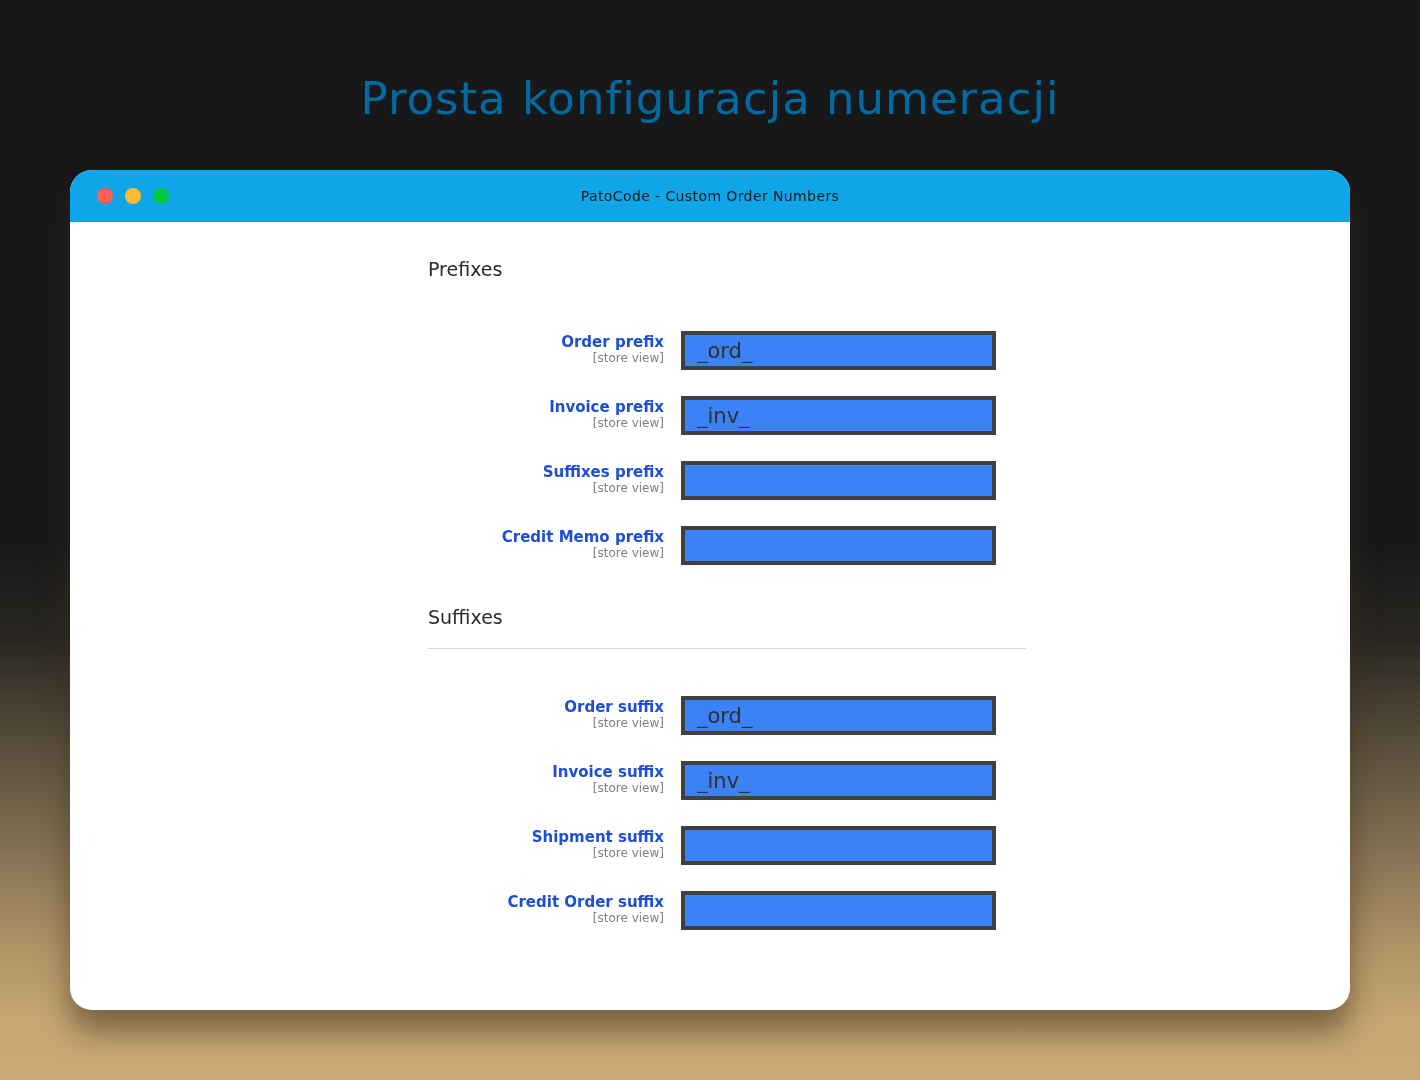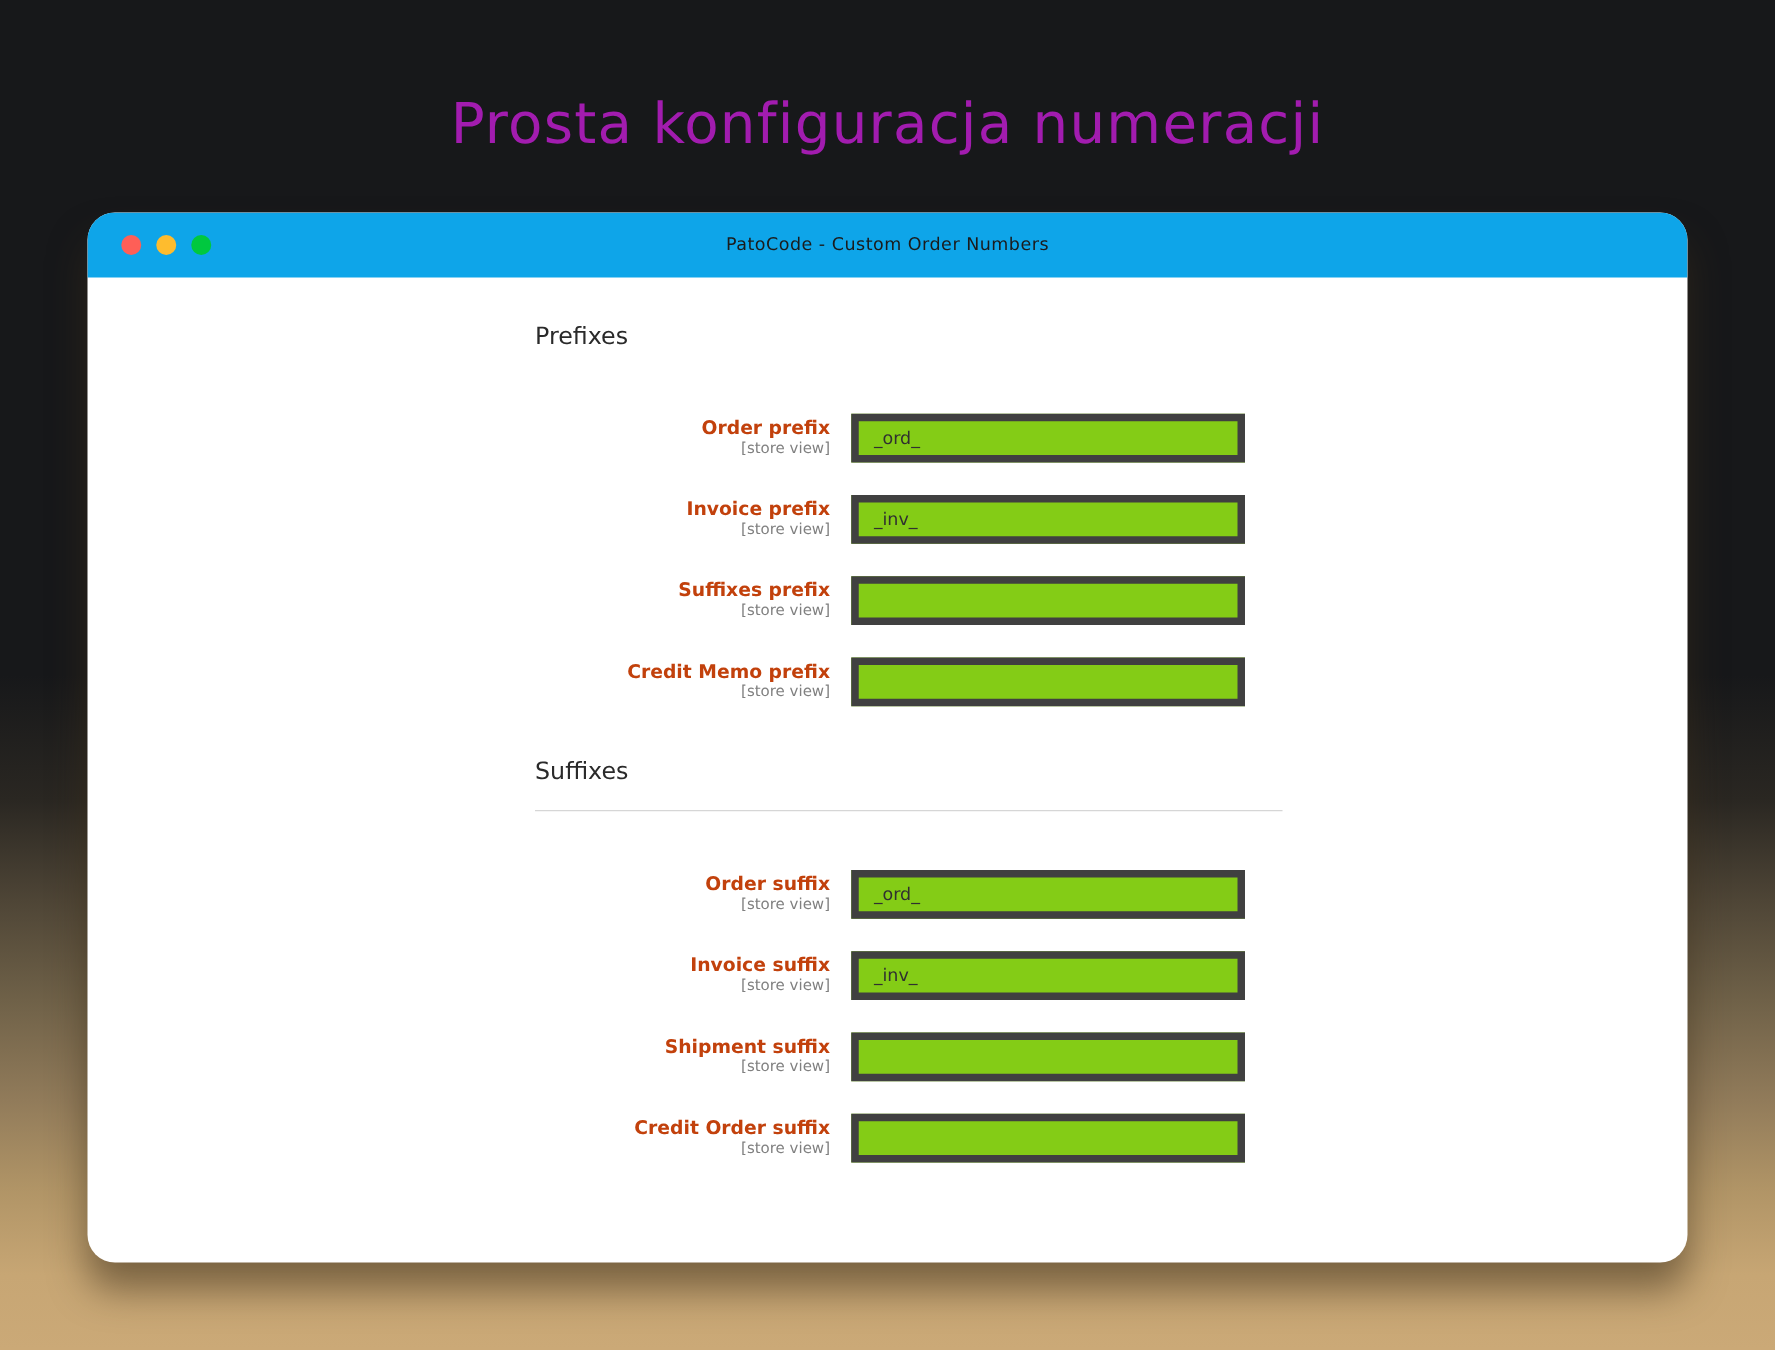--- a/index.html
+++ b/index.html
@@ -17,21 +17,21 @@
         #6f6148 800px,
         #917b5a 880px,
         #b09466 950px,
         #c7a674 1020px,
         #cba977 1080px);
     }
     .headline {
       position: absolute;
       top: 72px; left: 0; width: 1420px;
       text-align: center;
-      color: #a21caf;
+      color: #0369a1;
       font-family: "DejaVu Sans", sans-serif;
       font-size: 45px;
       font-weight: 400;
       letter-spacing: 1px;
     }
     .window {
       position: absolute;
       left: 70px; top: 170px;
       width: 1280px; height: 840px;
       background: #ffffff;
@@ -83,39 +83,39 @@
       right: 334px;
       top: 2px;
       text-align: right;
       white-space: nowrap;
     }
     .field-label .name {
       display: block;
       font-family: "DejaVu Sans", sans-serif;
       font-size: 15px;
       font-weight: bold;
-      color: #c2410c;
+      color: #1d4ed8;
       line-height: 18px;
     }
     .field-label .scope {
       display: block;
       font-family: "DejaVu Sans", sans-serif;
       font-size: 12px;
       color: #808080;
       line-height: 14px;
     }
     .field-input {
       position: absolute;
       left: 253px; top: 0;
       width: 315px; height: 39px;
-      border: 6px solid #404040;
-      background: #84cc16;
+      border: 4px solid #404040;
+      background: #3b82f6;
       padding: 0 12px;
       font-family: "DejaVu Sans", sans-serif;
-      font-size: 14px;
+      font-size: 21px;
       color: #303030;
       outline: none;
     }
     .divider {
       position: absolute;
       left: 358px; top: 426px;
       width: 598px; height: 1px;
       background: #d6d6d6;
     }
   </style>

